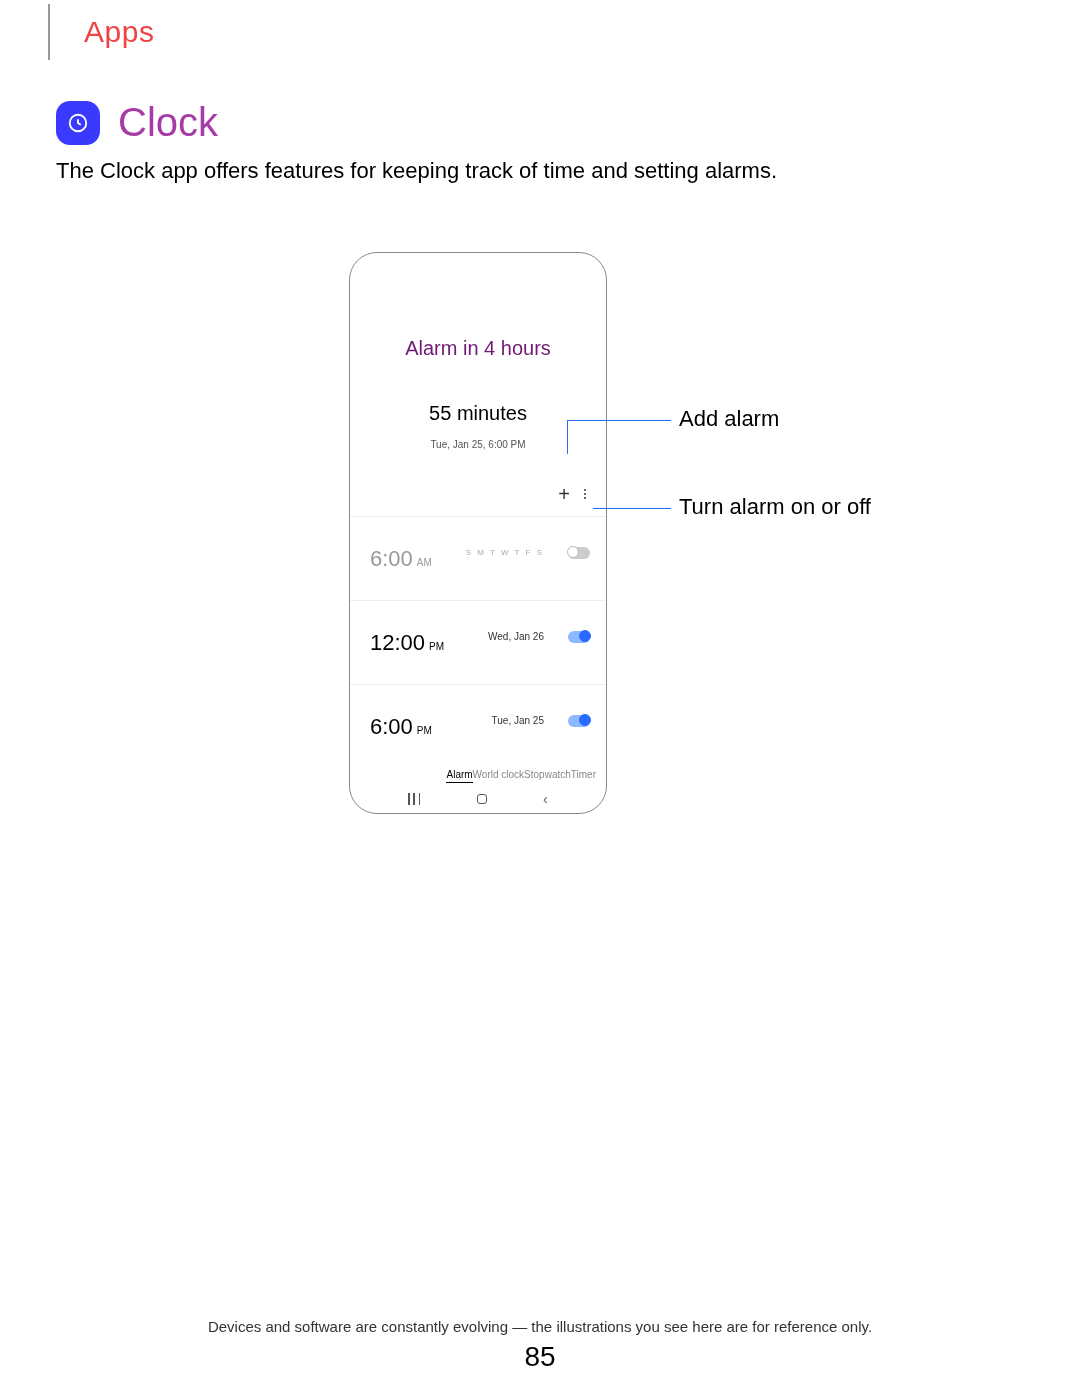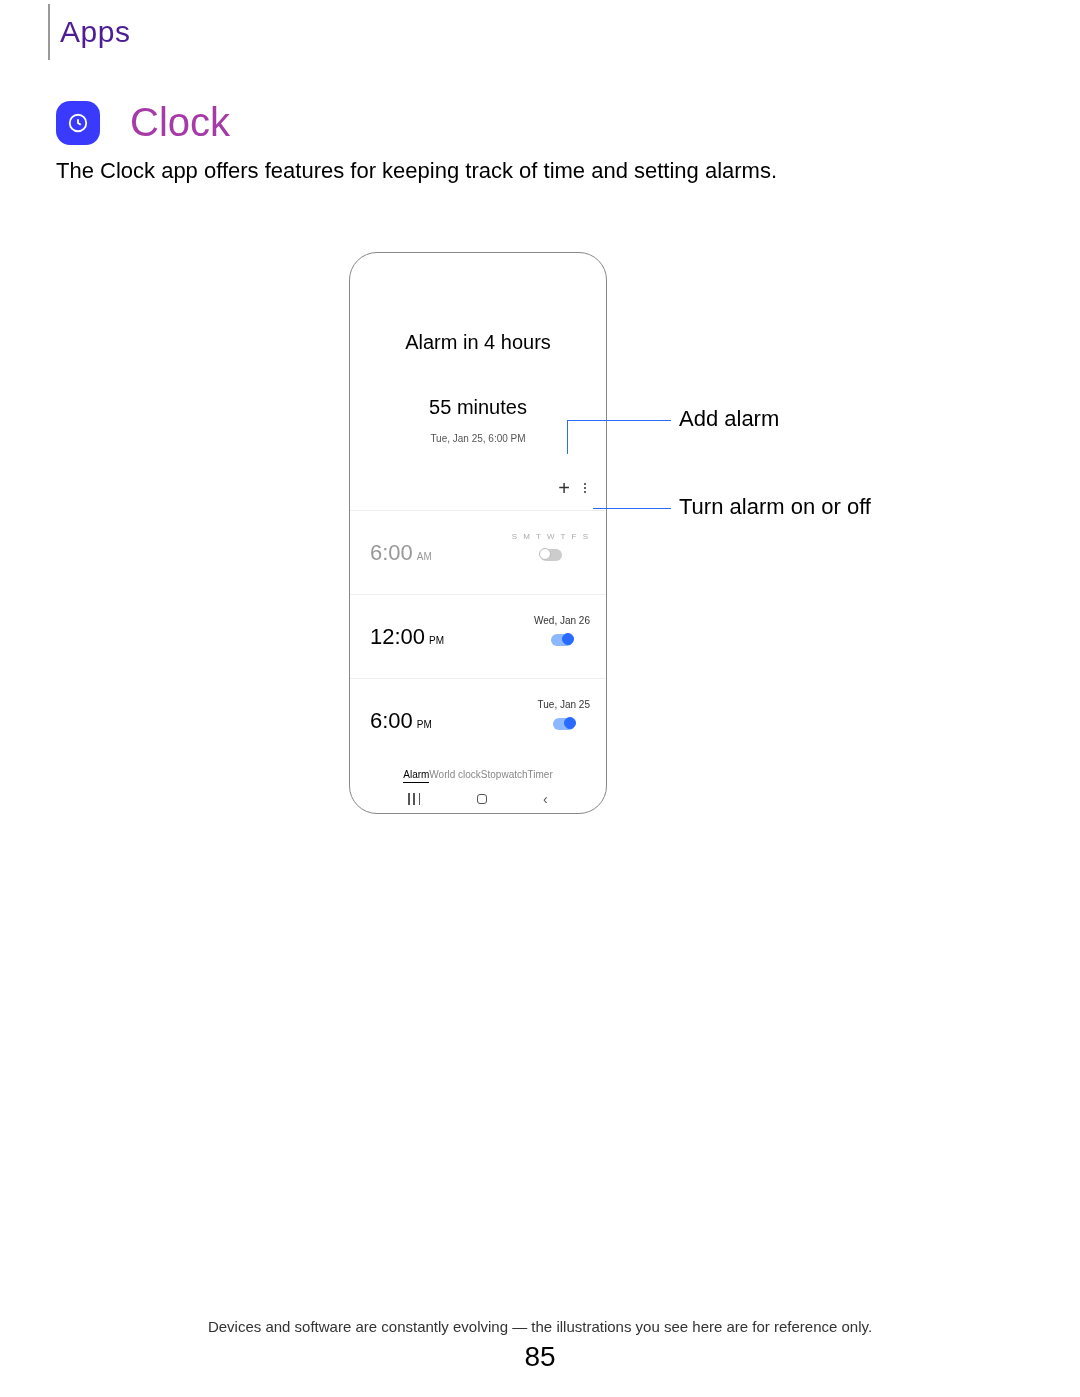--- a/index.html
+++ b/index.html
@@ -16,31 +16,32 @@
     left: 48px;
     top: 4px;
     height: 56px;
     border-left: 2px solid #999;
     padding-left: 10px;
     display: flex;
     align-items: center;
   }
   .breadcrumb-text {
     font-size: 30px;
-    color: #4c1d95;
+    color: #ef4444;
     font-weight: 300;
     letter-spacing: 0.5px;
+    margin-left: 24px;
   }
   .section-heading {
     position: absolute;
     left: 56px;
     top: 100px;
     display: flex;
     align-items: center;
-    gap: 30px;
+    gap: 18px;
   }
   .app-icon {
     width: 44px;
     height: 44px;
     background: #3a3aff;
     border-radius: 14px;
     display: flex;
     align-items: center;
     justify-content: center;
   }
@@ -65,21 +66,21 @@
     height: 562px;
     border: 1.5px solid #888;
     border-radius: 28px;
     background: #fff;
     overflow: hidden;
   }
   .phone-header {
     text-align: center;
     padding-top: 78px;
   }
-  .phone-header .line1 { font-size: 20px; color: #000000; font-weight: 400; }
+  .phone-header .line1 { font-size: 20px; color: #701a75; font-weight: 400; margin-top: 6px; }
   .phone-header .line2 { font-size: 20px; color: #000; font-weight: 400; margin-top: 42px; }
   .phone-header .sub { font-size: 10px; color: #555; margin-top: 14px; }
   .toolbar {
     display: flex;
     justify-content: flex-end;
     align-items: center;
     gap: 14px;
     padding: 34px 20px 12px 0;
     font-size: 18px;
     color: #333;
@@ -93,38 +94,38 @@
     padding: 16px 16px 20px 20px;
     display: flex;
     align-items: center;
     justify-content: space-between;
     margin-bottom: 8px;
   }
   .alarm-row .time { display: flex; align-items: baseline; gap: 4px; }
   .alarm-row .time .hm { font-size: 22px; font-weight: 300; }
   .alarm-row .time .ampm { font-size: 10px; margin-top: 24px; }
   .alarm-row.off .time { color: #999; }
-  .alarm-row .right { display:flex; align-items:center; gap:8px;flex-direction:column; }
+  .alarm-row .right { display:flex; align-items:center; gap:24px; }
   .alarm-row .days { font-size: 8px; letter-spacing: 2px; color: #aaa; }
   .alarm-row .date { font-size: 10px; color: #333; }
   .toggle {
     width: 22px; height: 12px; border-radius: 7px; position: relative;
     background: #ccc;
   }
   .toggle .knob {
     position: absolute; width: 12px; height: 12px; border-radius: 50%;
     background: #fff; border: 1px solid #bbb; top: -1px;
   }
   .toggle.off .knob { left: -1px; }
   .toggle.on { background: #8bb8ff; }
   .toggle.on .knob { right: -1px; background: #2a6bff; border-color: #2a6bff; }
   .bottom-tabs {
     position: absolute;
     bottom: 30px; left: 0; right: 0;
-    display: flex; justify-content: center;
+    display: flex; justify-content: flex-end;
     padding: 8px 10px 0;
     font-size: 10px;
     color: #888;
   }
   .bottom-tabs .tab.active { color: #000; border-bottom: 1.5px solid #000; padding-bottom:2px;}
   .nav-bar {
     position: absolute;
     bottom: 6px; left: 0; right: 0;
     display: flex; justify-content: space-around;
     align-items: center;

